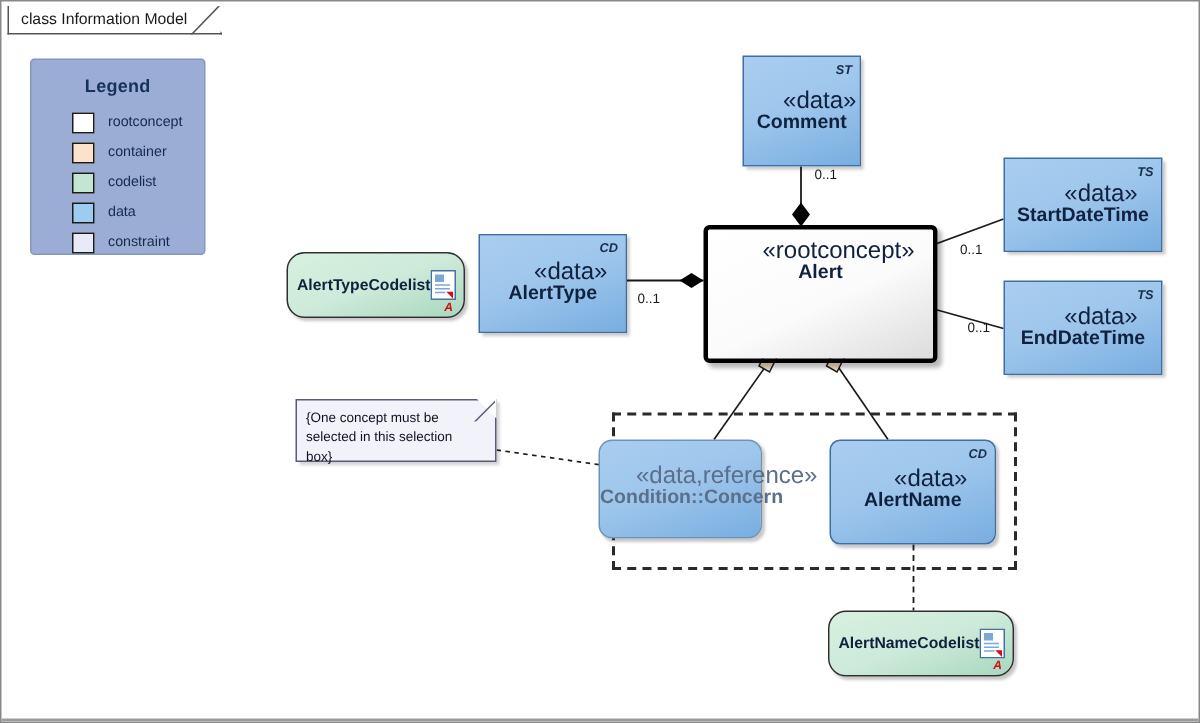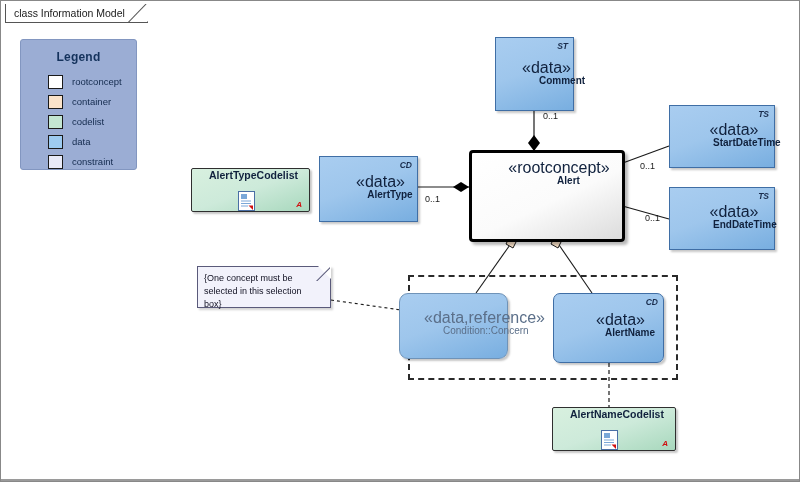--- a/index.html
+++ b/index.html
@@ -117,24 +117,23 @@
     box-sizing: border-box;
     text-align: center;
     color: #10213d;
   }
   .node .stereo {
     font-size: 16px;
     line-height: 13px;
     margin-left: 24px;
   }
   .node .nm {
-    font-size: 10px;
+    font-size: 13px;
     font-weight: bold;
     line-height: 14px;
-    padding-left: 43px;
   }
   .corner-tag {
     position: absolute;
     top: 3px;
     right: 5px;
     font-size: 8.5px;
     font-style: italic;
     font-weight: bold;
     color: #1a2d4d;
   }
@@ -149,25 +148,24 @@
   .root-box {
     background: linear-gradient(155deg, #ffffff 0%, #fbfbfb 55%, #dcdcdc 100%);
     border: 3px solid #000000;
     border-radius: 4px;
     box-shadow: 3px 3px 3px rgba(0,0,0,.28);
   }
 
   .codelist-box {
     background: linear-gradient(160deg, #d8f0df 0%, #cdeada 50%, #a8d8bd 100%);
     border: 1.6px solid #2f2f2f;
-    border-radius: 2px;
+    border-radius: 12px;
     box-shadow: 2px 2px 2px rgba(0,0,0,.22);
     display: flex;
     align-items: center;
-    flex-direction: column;
   }
   .codelist-name {
     flex: 1;
     font-size: 10.5px;
     font-weight: bold;
     color: #10213d;
     text-align: center;
     padding-left: 6px;
   }
   .doc-icon {
@@ -188,21 +186,21 @@
     color: #d01010;
   }
 
   .ref-box {
     background: linear-gradient(160deg, #a9cdf0 0%, #9ec6ec 45%, #78aee0 100%);
     border: 1px solid #6f93b8;
     border-radius: 9px;
     box-shadow: 2px 2px 2px rgba(0,0,0,.22);
   }
   .ref-box .stereo, .ref-box .nm { color: #5b6f89; }
-  .ref-box .nm { font-weight: normal; }
+  .ref-box .nm { font-weight: bold; }
 
   
   .note {
     position: absolute;
     background: #f2f2fb;
     border: 1px solid #5a5a7a;
     box-sizing: border-box;
     font-size: 9px;
     color: #111122;
     line-height: 13px;

